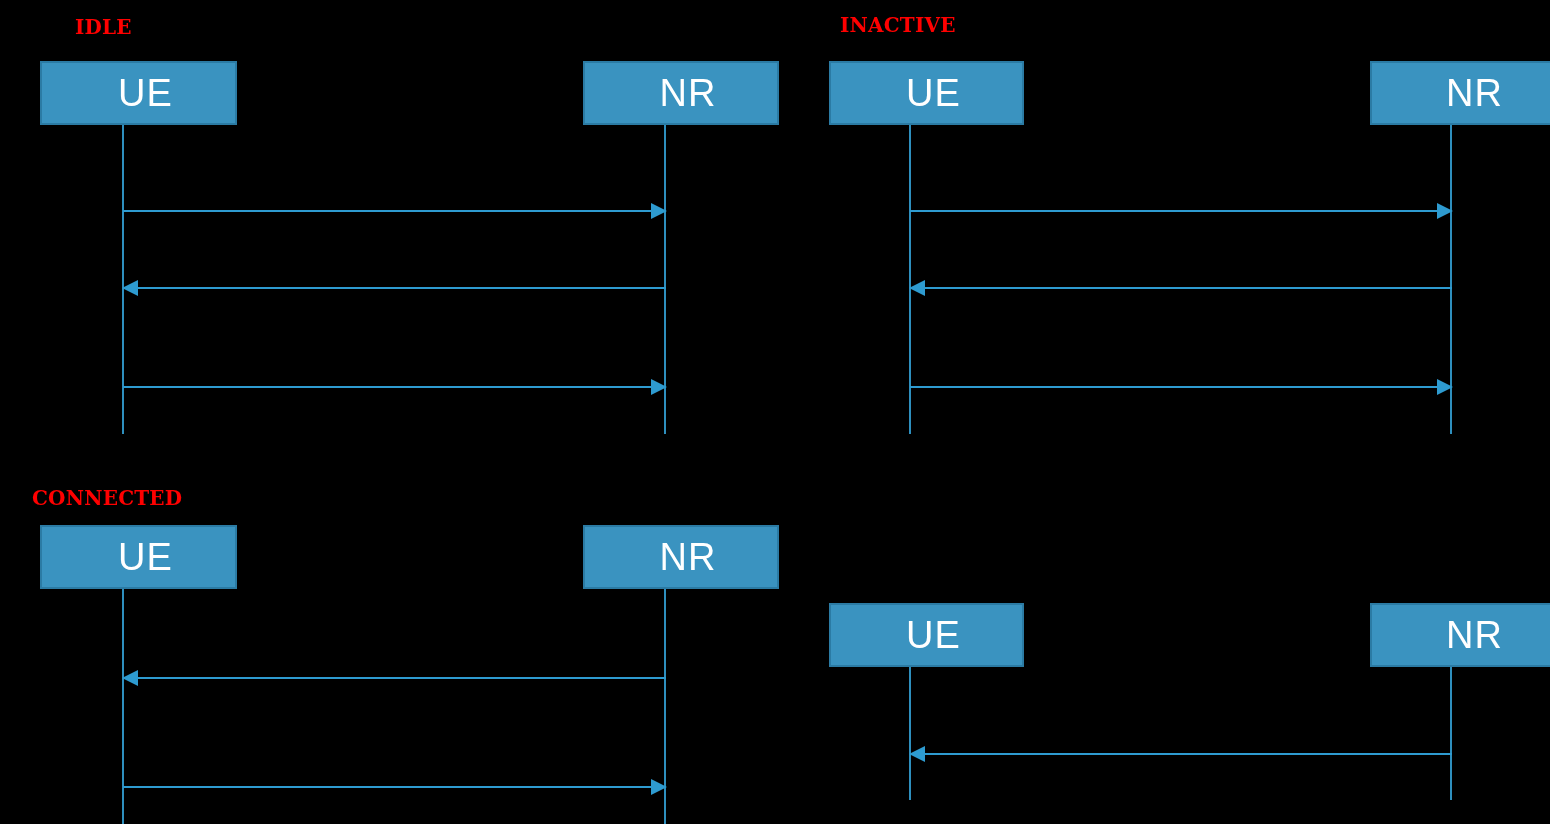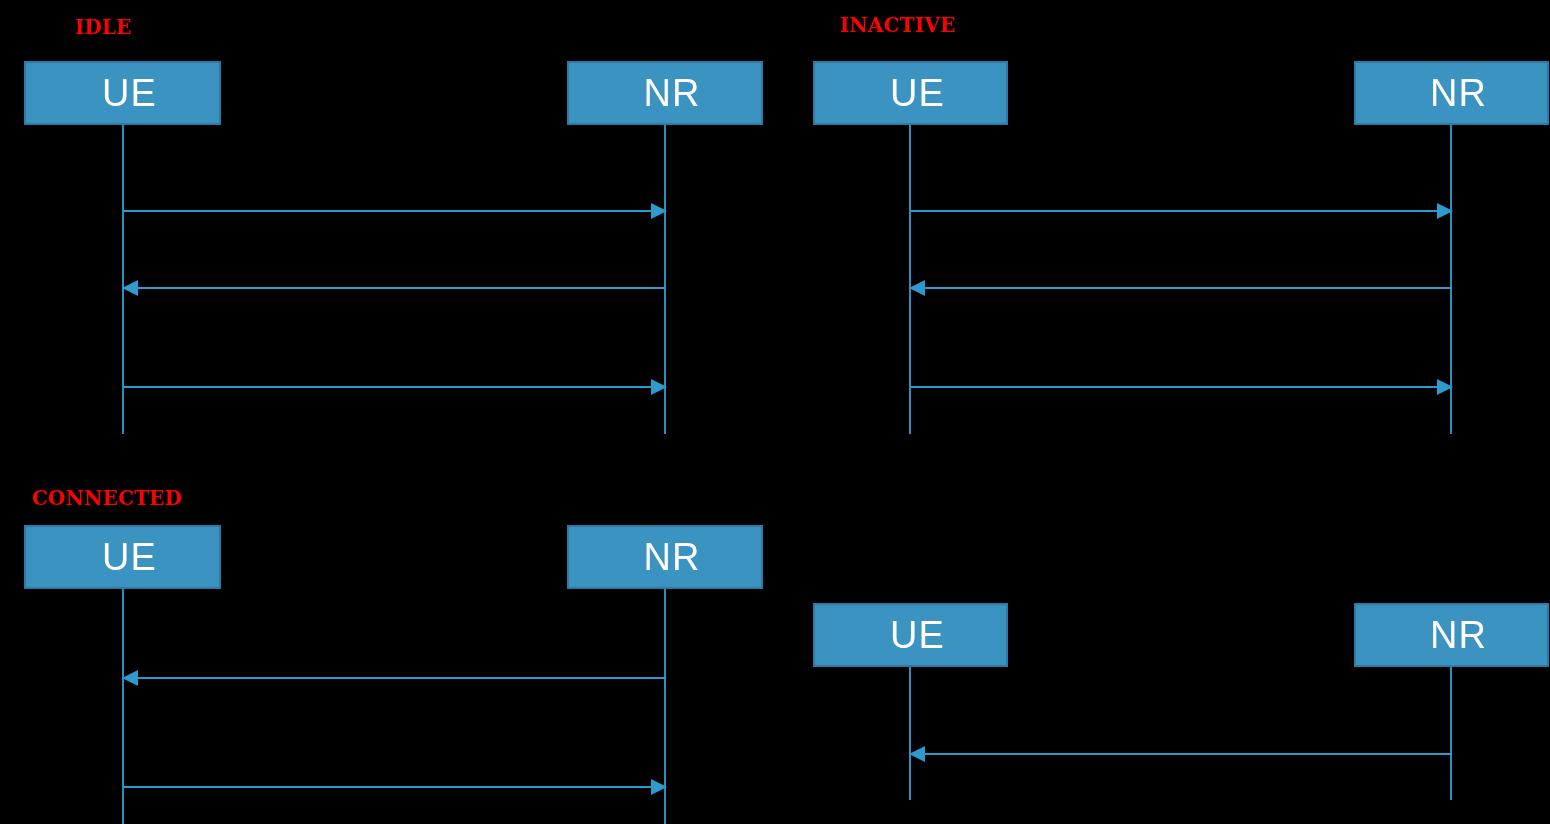--- a/index.html
+++ b/index.html
@@ -43,20 +43,21 @@
 
   
   .entity-box {
     position: absolute;
     background: #3a93c0;
     border: 2px solid #2b7ba4;
     box-sizing: border-box;
     display: flex;
     align-items: center;
     justify-content: center;
+    margin-left: 16px;
   }
   .entity-label {
     color: #ffffff;
     font-family: "Liberation Sans", sans-serif;
     font-size: 38px;
     font-weight: 400;
     line-height: 1;
     padding-left: 14px;
     letter-spacing: 1px;
   }

